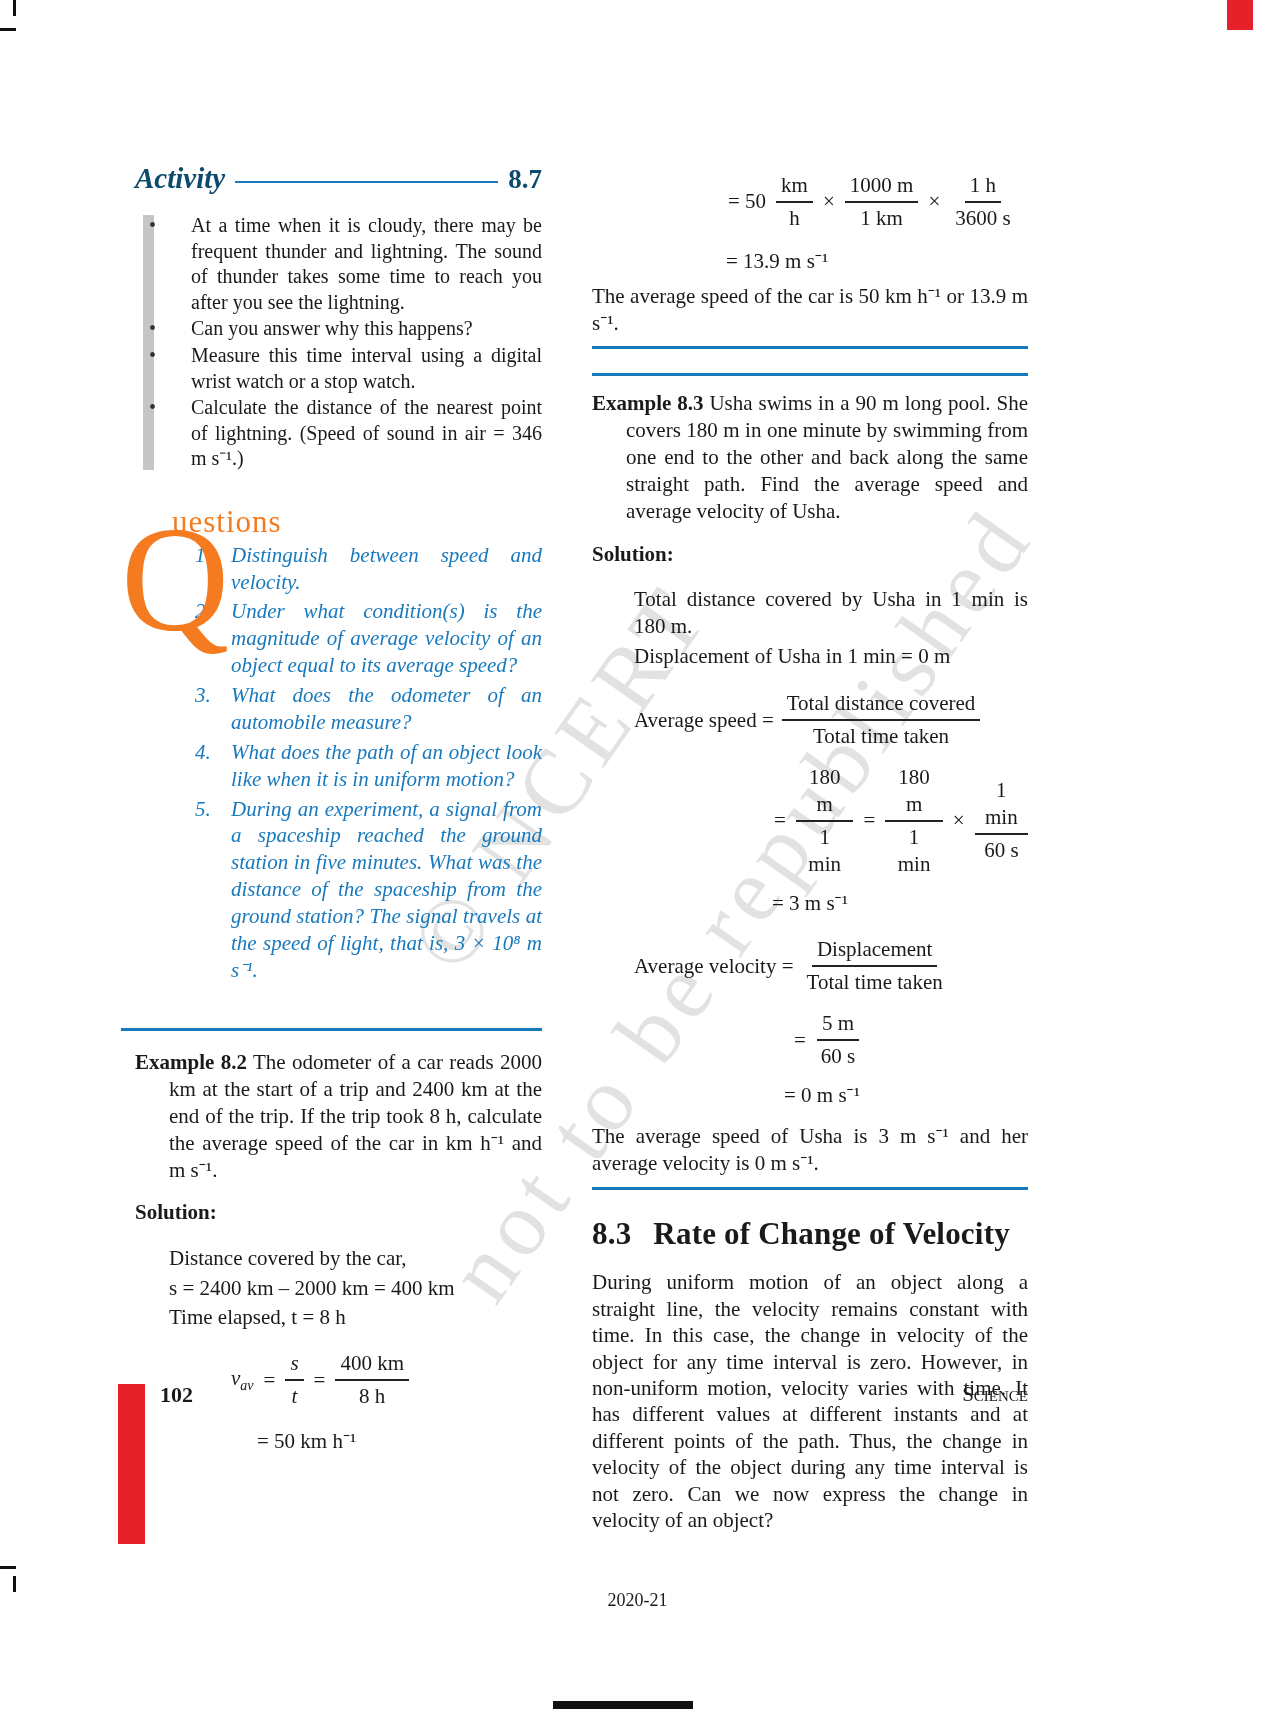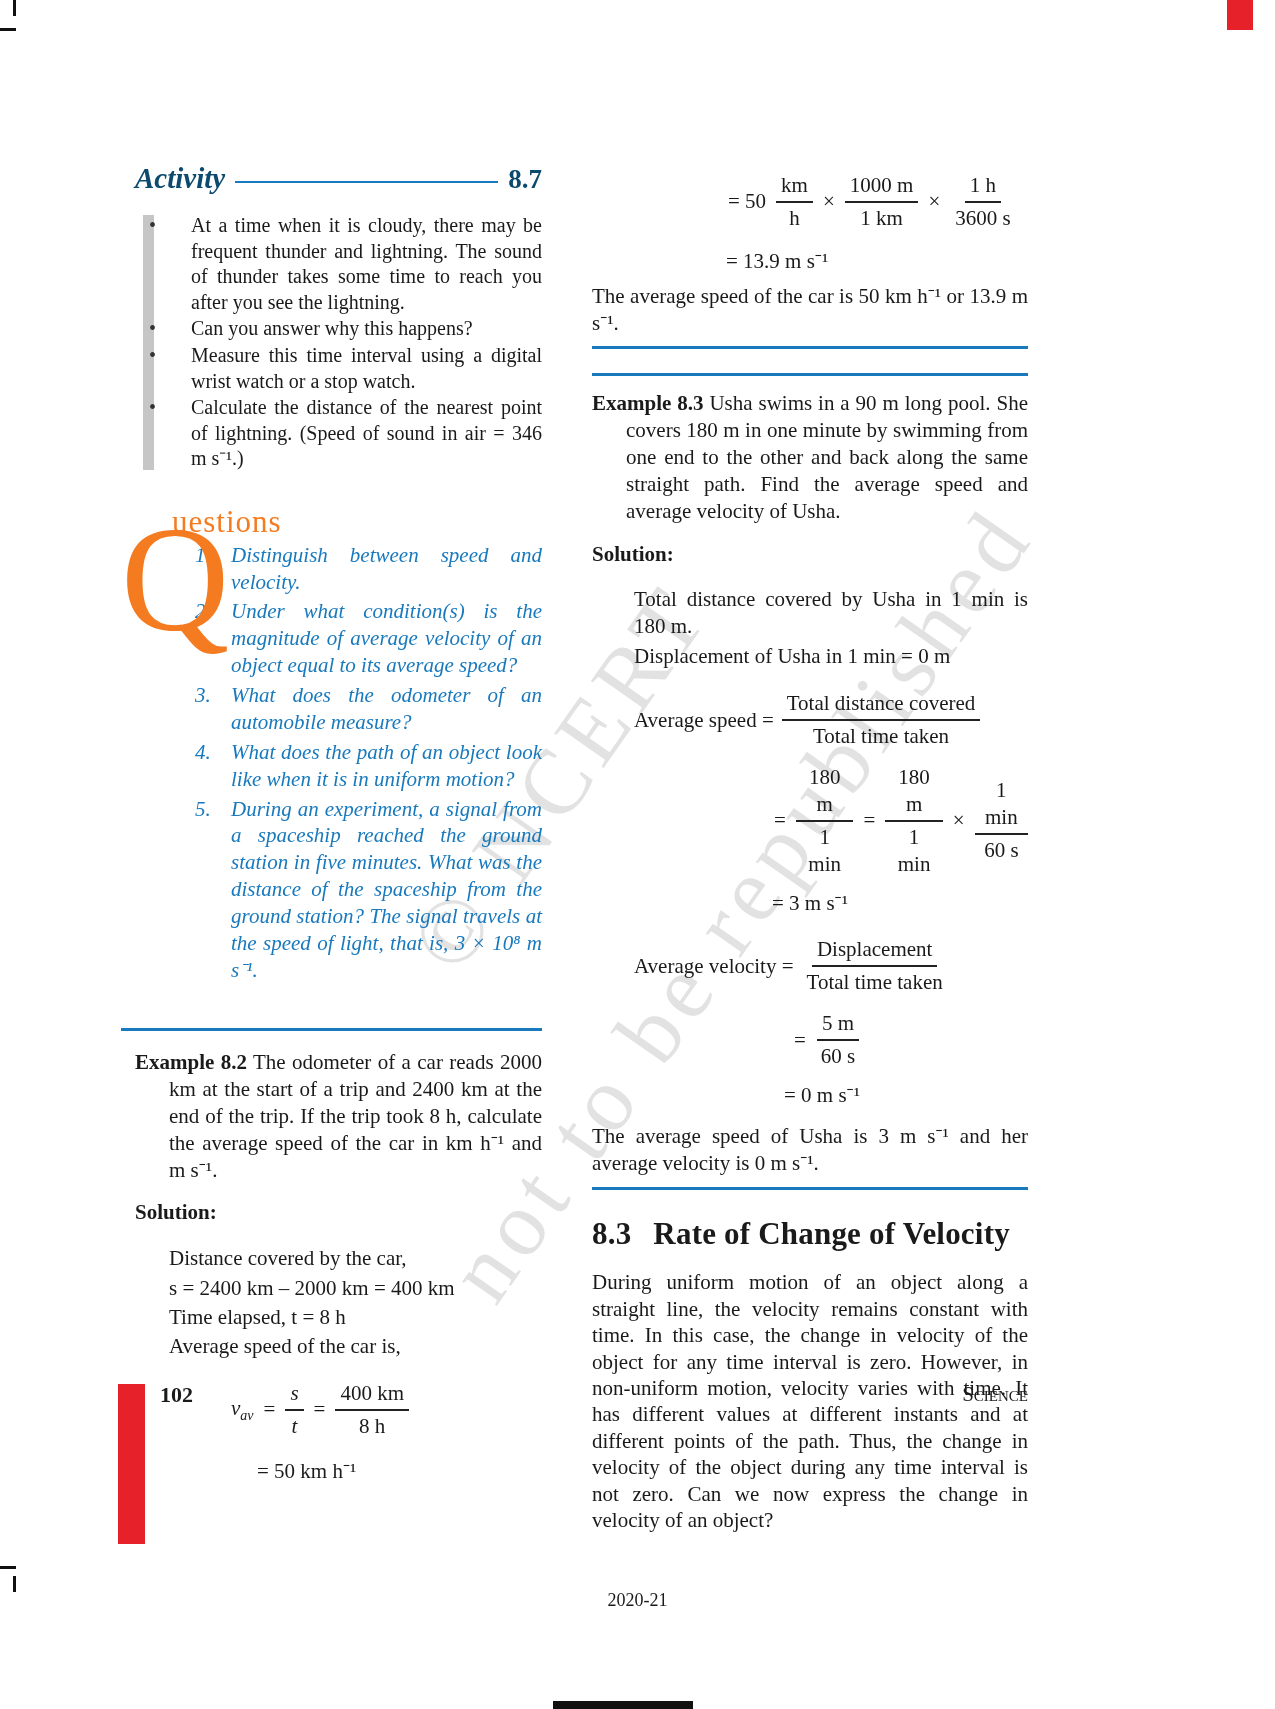--- a/index.html
+++ b/index.html
@@ -175,21 +175,20 @@
       <b class="exlabel">Example 8.2</b>
       <span>The odometer of a car reads 2000 km at the start of a trip and 2400 km at the end of the trip. If the trip took 8 h, calculate the average speed of the car in km h⁻¹ and m s⁻¹.</span>
     </p>
 
     <p class="sol-label">Solution:</p>
 
     <div class="sol-lines">
       <div>Distance covered by the car,</div>
       <div>s = 2400 km – 2000 km = 400 km</div>
       <div>Time elapsed, t = 8 h</div>
-      <div>Average speed of the car is,</div>
     </div>
 
     <div class="formula f82">
       <span><span class="ital">v</span><sub class="ital">av</sub></span>
       <span class="op">=</span>
       <span class="frac">
         <span class="num ital">s</span>
         <span class="den ital">t</span>
       </span>
       <span class="op">=</span>

